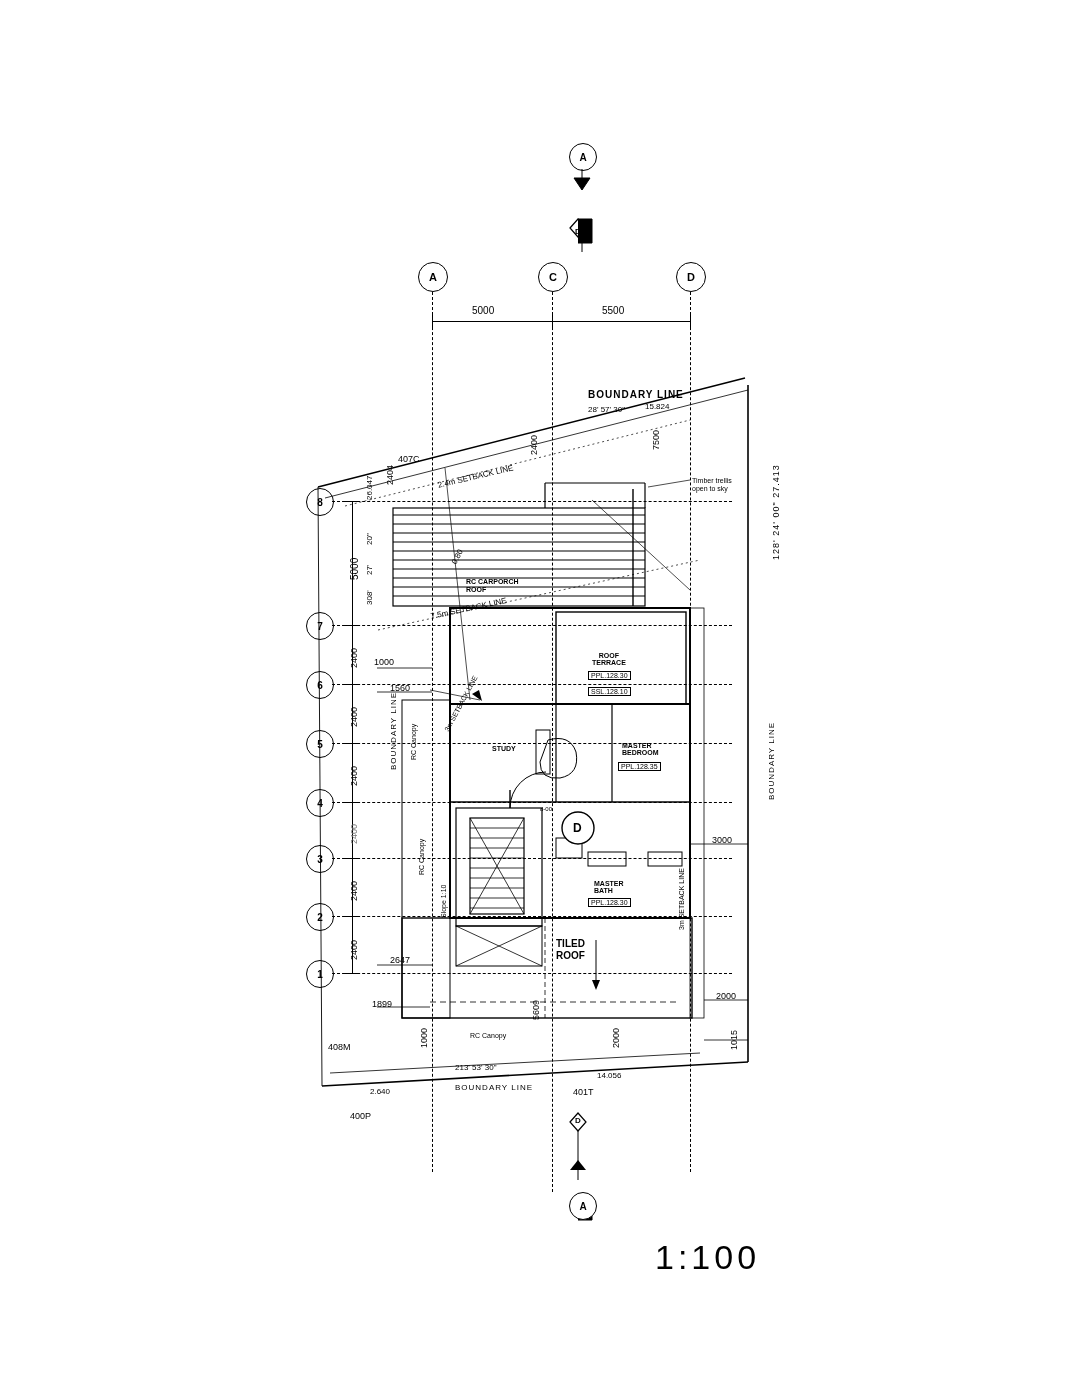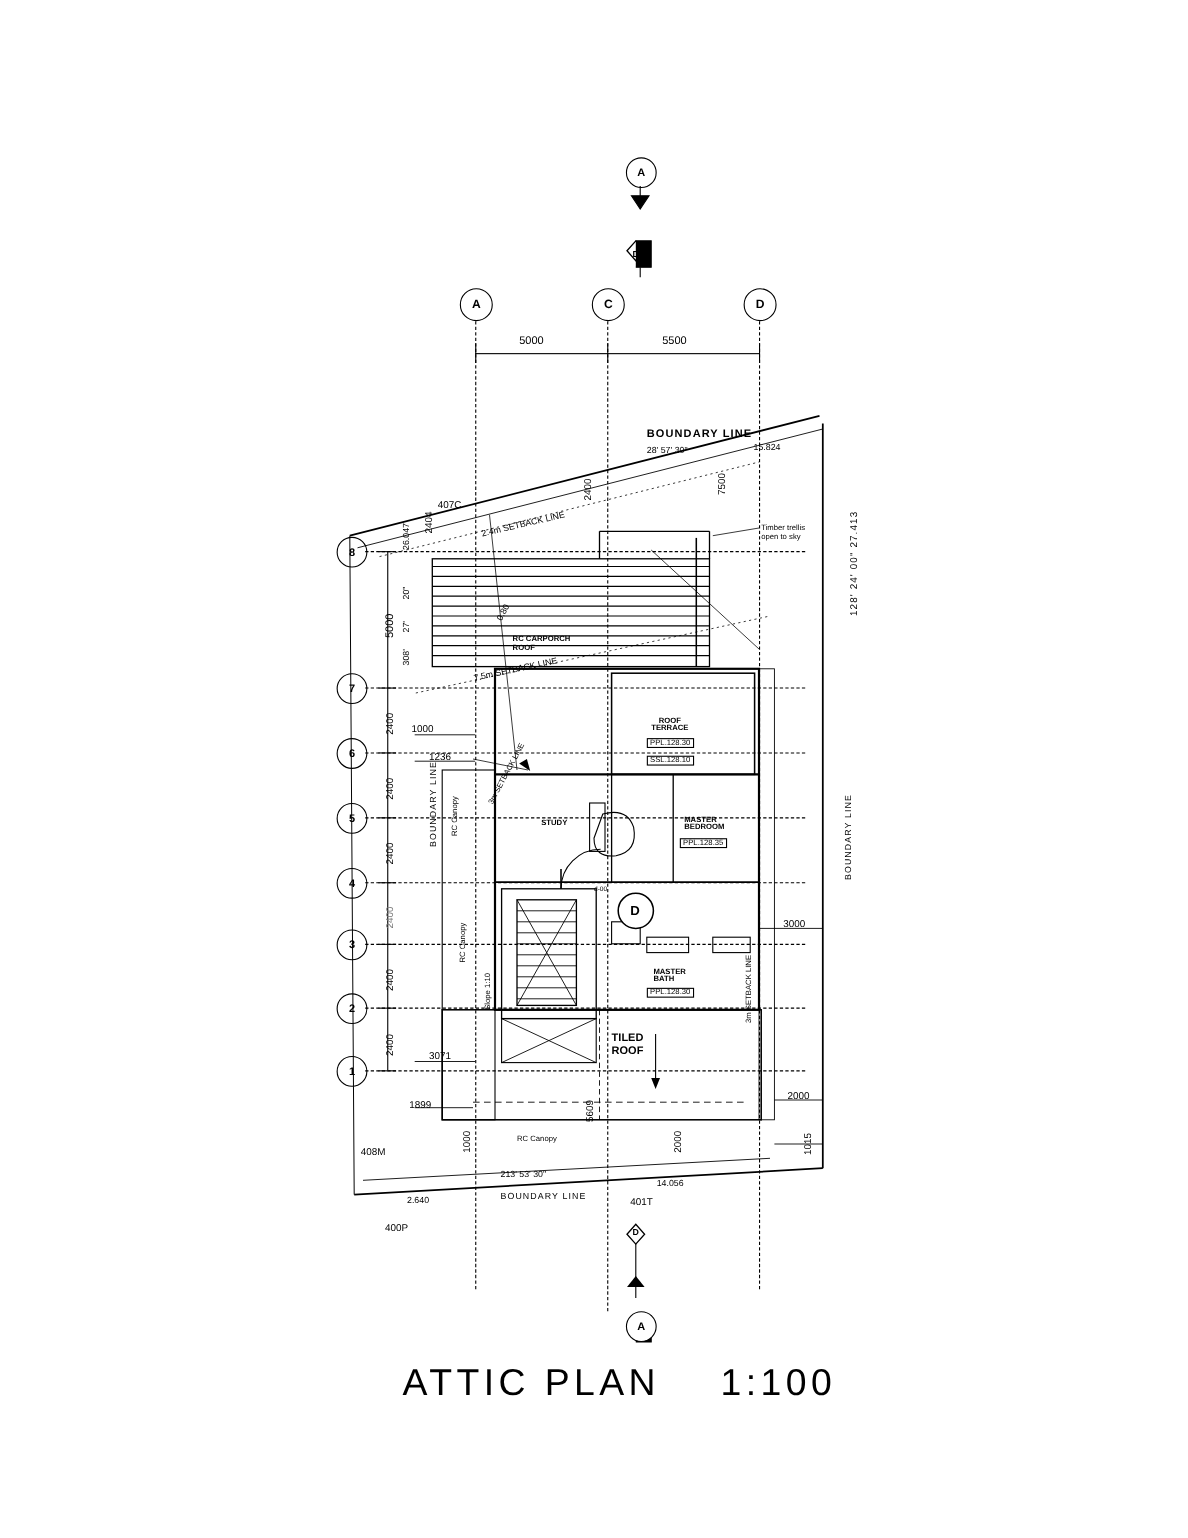--- a/index.html
+++ b/index.html
@@ -216,21 +216,21 @@
     <circle cx="578" cy="828" r="16" fill="#fff" stroke="#000" stroke-width="1.4"></circle>
 
     <path d="M570,1122 L578,1113 L586,1122 L578,1131 Z" stroke="#000" fill="#fff" stroke-width="1.2"></path>
     <path d="M578,1131 L578,1180" stroke="#000" stroke-width="1"></path>
     <path d="M570,1170 L578,1160 L586,1170 Z" fill="#000"></path>
     <path d="M578,1196 L592,1196 L592,1220 L578,1220" stroke="#000" fill="#000" stroke-width="1"></path>
   </svg>
 
   <div class="lbl b" style="left:588px;top:390px;font-size:10px;letter-spacing:1px;">BOUNDARY LINE</div>
   <div class="lbl" style="left:588px;top:406px;font-size:8px;">28' 57' 30"</div>
-  <div class="lbl" style="left:645px;top:403px;font-size:8px;margin-left:40px;">15.824</div>
+  <div class="lbl" style="left:645px;top:403px;font-size:8px;">15.824</div>
 
   <div class="lbl rot90" style="left:772px;top:560px;font-size:9px;letter-spacing:1px;">128'  24'  00"  27.413</div>
   <div class="lbl rot90" style="left:768px;top:800px;font-size:8px;letter-spacing:1px;">BOUNDARY LINE</div>
 
   <div class="lbl" style="left:455px;top:1084px;font-size:8px;letter-spacing:1px;">BOUNDARY LINE</div>
   <div class="lbl" style="left:455px;top:1064px;font-size:8px;">213' 53' 30"</div>
   <div class="lbl" style="left:597px;top:1072px;font-size:8px;">14.056</div>
   <div class="lbl" style="left:370px;top:1088px;font-size:8px;">2.640</div>
 
   <div class="lbl" style="left:437px;top:473px;font-size:8px;transform:rotate(-13deg);">2.4m SETBACK LINE</div>
@@ -261,22 +261,22 @@
 open to sky</div>
   <div class="lbl rot90" style="left:410px;top:760px;font-size:7px;">RC Canopy</div>
   <div class="lbl rot90" style="left:418px;top:875px;font-size:7px;">RC Canopy</div>
   <div class="lbl" style="left:470px;top:1032px;font-size:7px;">RC Canopy</div>
   <div class="lbl rot90" style="left:440px;top:918px;font-size:7px;">Slope 1:10</div>
   <div class="lbl" style="left:540px;top:806px;font-size:6px;">d-00</div>
 
   <div class="lbl b" style="left:573px;top:822px;font-size:12px;">D</div>
 
   <div class="lbl" style="left:374px;top:658px;font-size:9px;">1000</div>
-  <div class="lbl" style="left:390px;top:684px;font-size:9px;">1236</div>
-  <div class="lbl" style="left:390px;top:956px;font-size:9px;">3071</div>
+  <div class="lbl" style="left:390px;top:684px;font-size:9px;">1560</div>
+  <div class="lbl" style="left:390px;top:956px;font-size:9px;">2647</div>
   <div class="lbl" style="left:372px;top:1000px;font-size:9px;">1899</div>
   <div class="lbl" style="left:712px;top:836px;font-size:9px;">3000</div>
   <div class="lbl" style="left:716px;top:992px;font-size:9px;">2000</div>
   <div class="lbl rot90" style="left:730px;top:1050px;font-size:9px;">1015</div>
   <div class="lbl rot90" style="left:532px;top:1020px;font-size:9px;">5609</div>
   <div class="lbl rot90" style="left:612px;top:1048px;font-size:9px;">2000</div>
   <div class="lbl rot90" style="left:420px;top:1048px;font-size:9px;">1000</div>
   <div class="lbl rot90" style="left:530px;top:455px;font-size:9px;">2400</div>
   <div class="lbl rot90" style="left:386px;top:485px;font-size:9px;">2404</div>
   <div class="lbl rot90" style="left:652px;top:450px;font-size:9px;">7500</div>
@@ -285,16 +285,15 @@
   <div class="lbl" style="left:398px;top:455px;font-size:9px;">407C</div>
   <div class="lbl" style="left:328px;top:1043px;font-size:9px;">408M</div>
   <div class="lbl" style="left:350px;top:1112px;font-size:9px;">400P</div>
   <div class="lbl" style="left:573px;top:1088px;font-size:9px;">401T</div>
 
   <div class="lbl b" style="left:575px;top:1117px;font-size:8px;">D</div>
   <div class="circ" style="left:569px;top:1192px;width:26px;height:26px;font-size:10px;">
     <span>A</span>
   </div>
 
-  <div class="title" style="left:366px;top:1238px;">ATTIC  PLAN</div>
   <div class="title" style="left:655px;top:1238px;">1:100</div>
 
 </div>
 
 </body></html>

